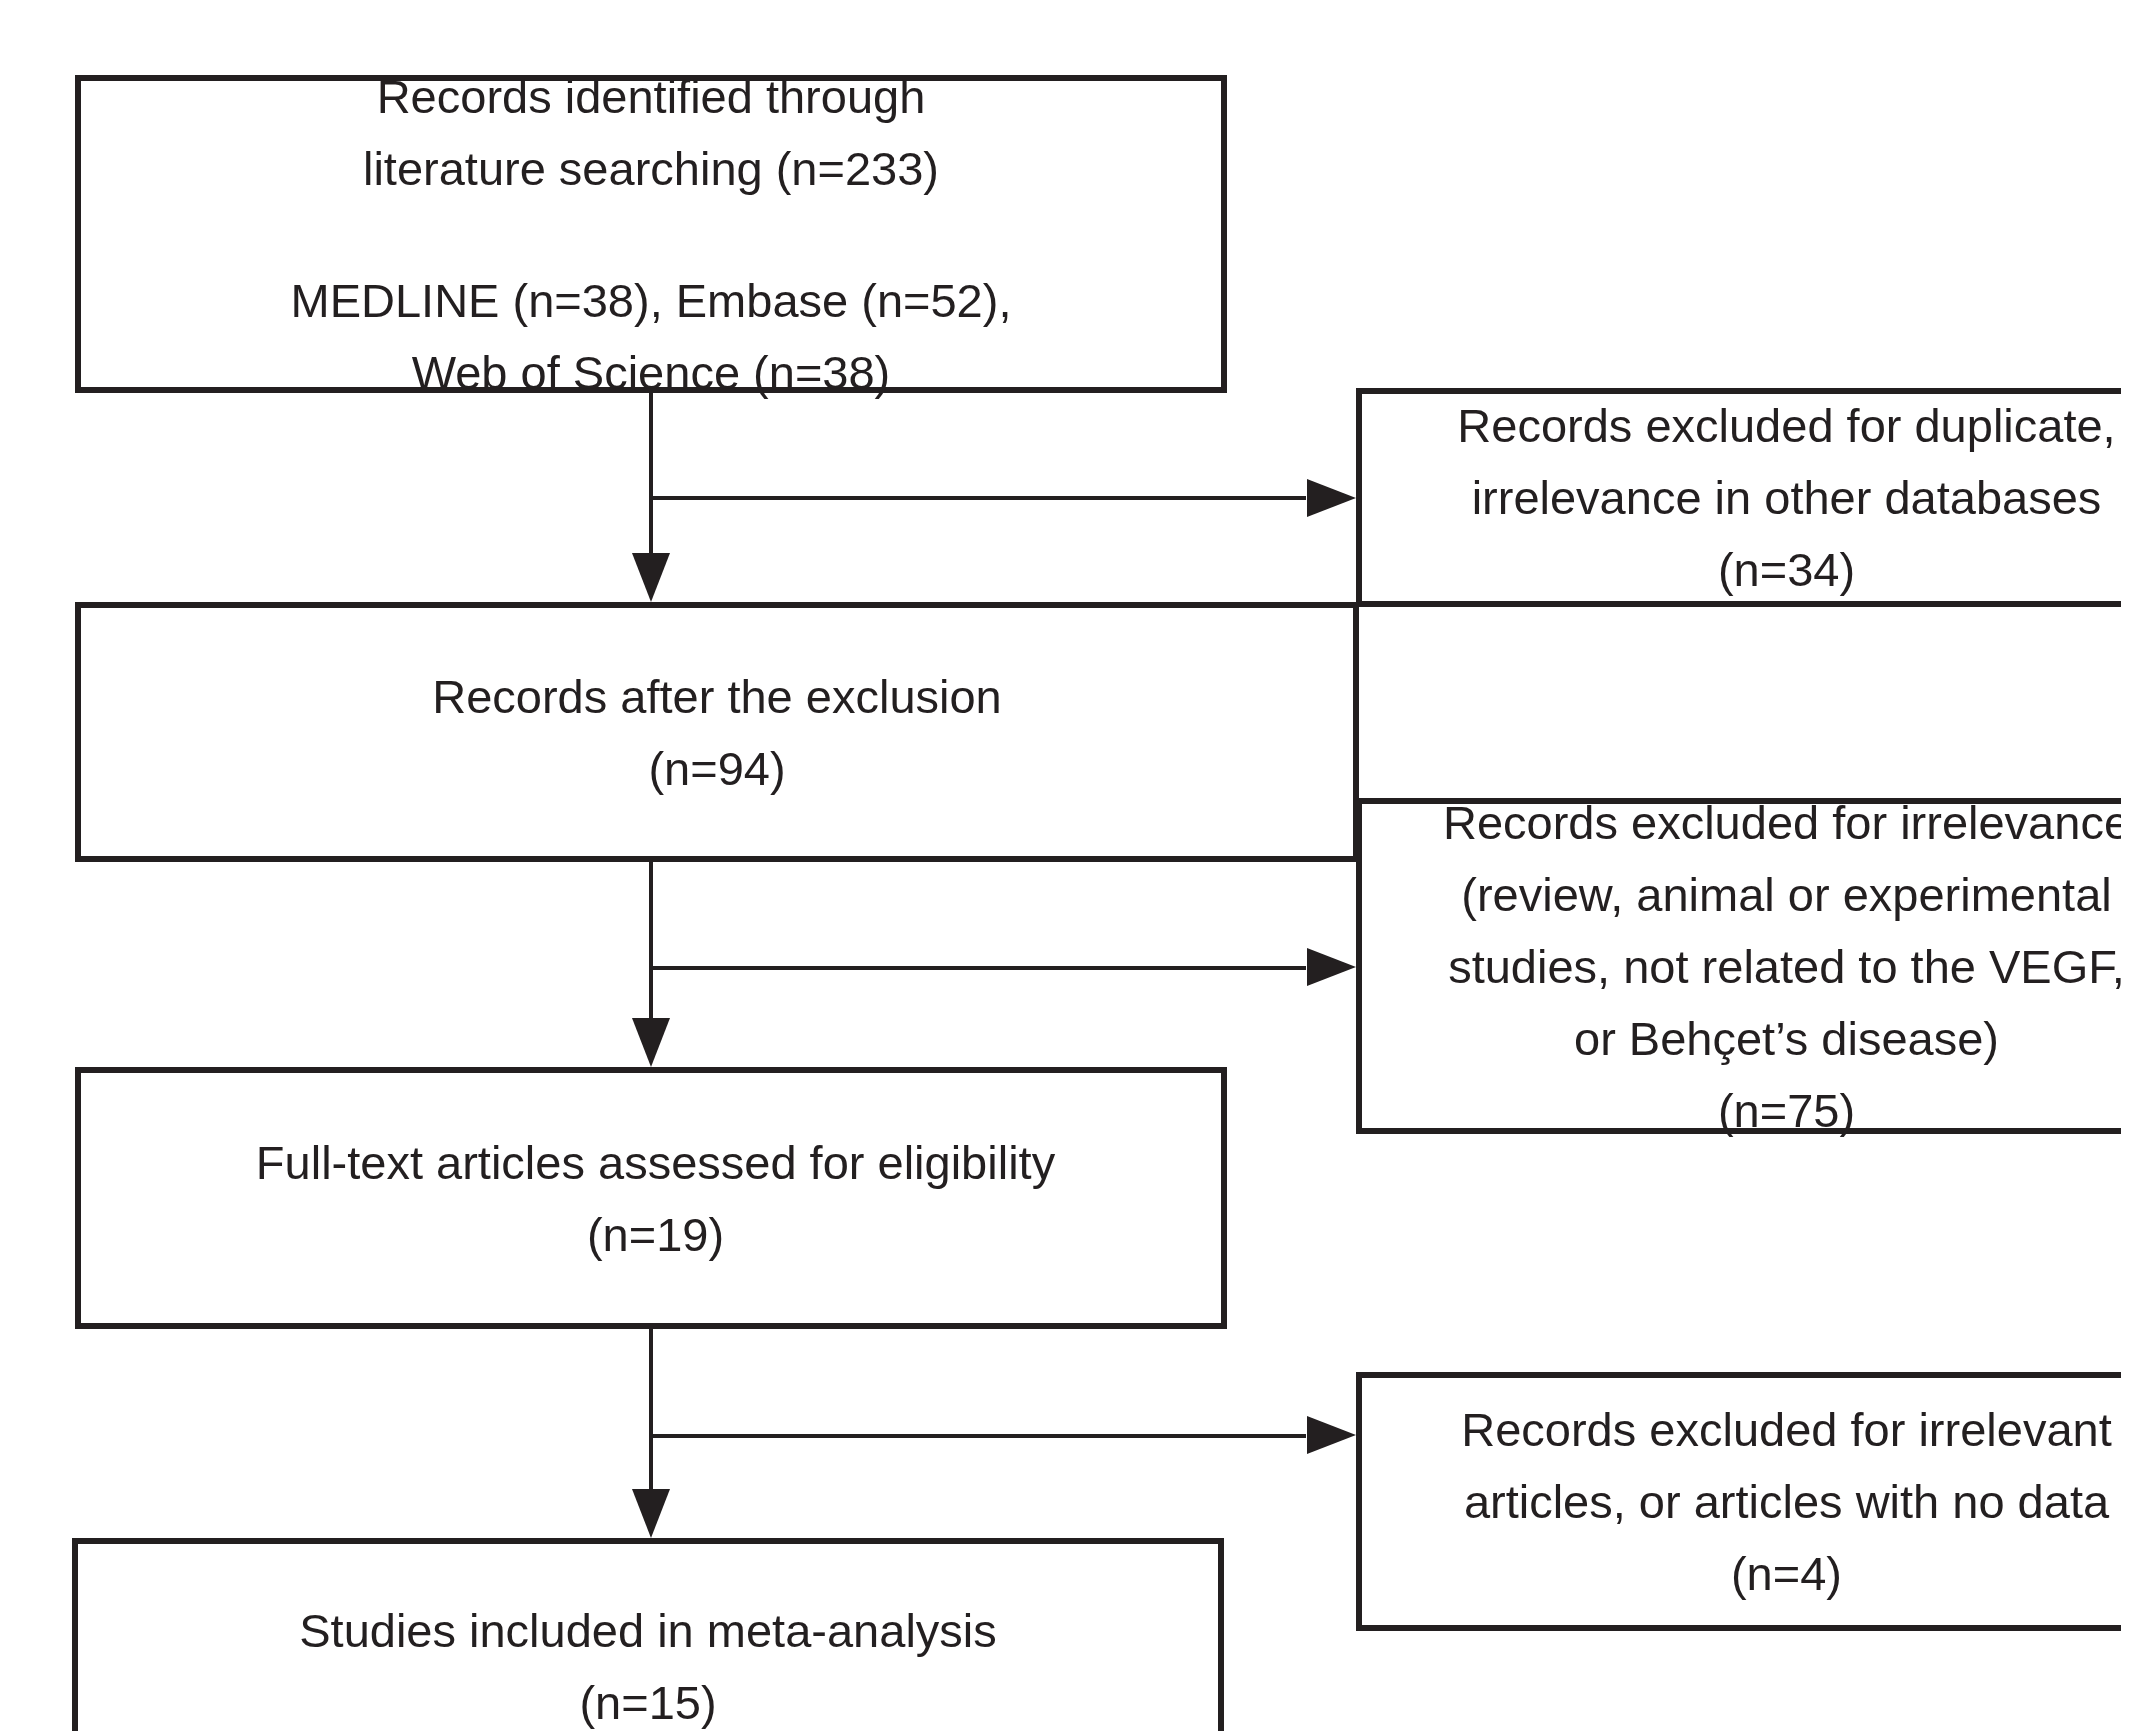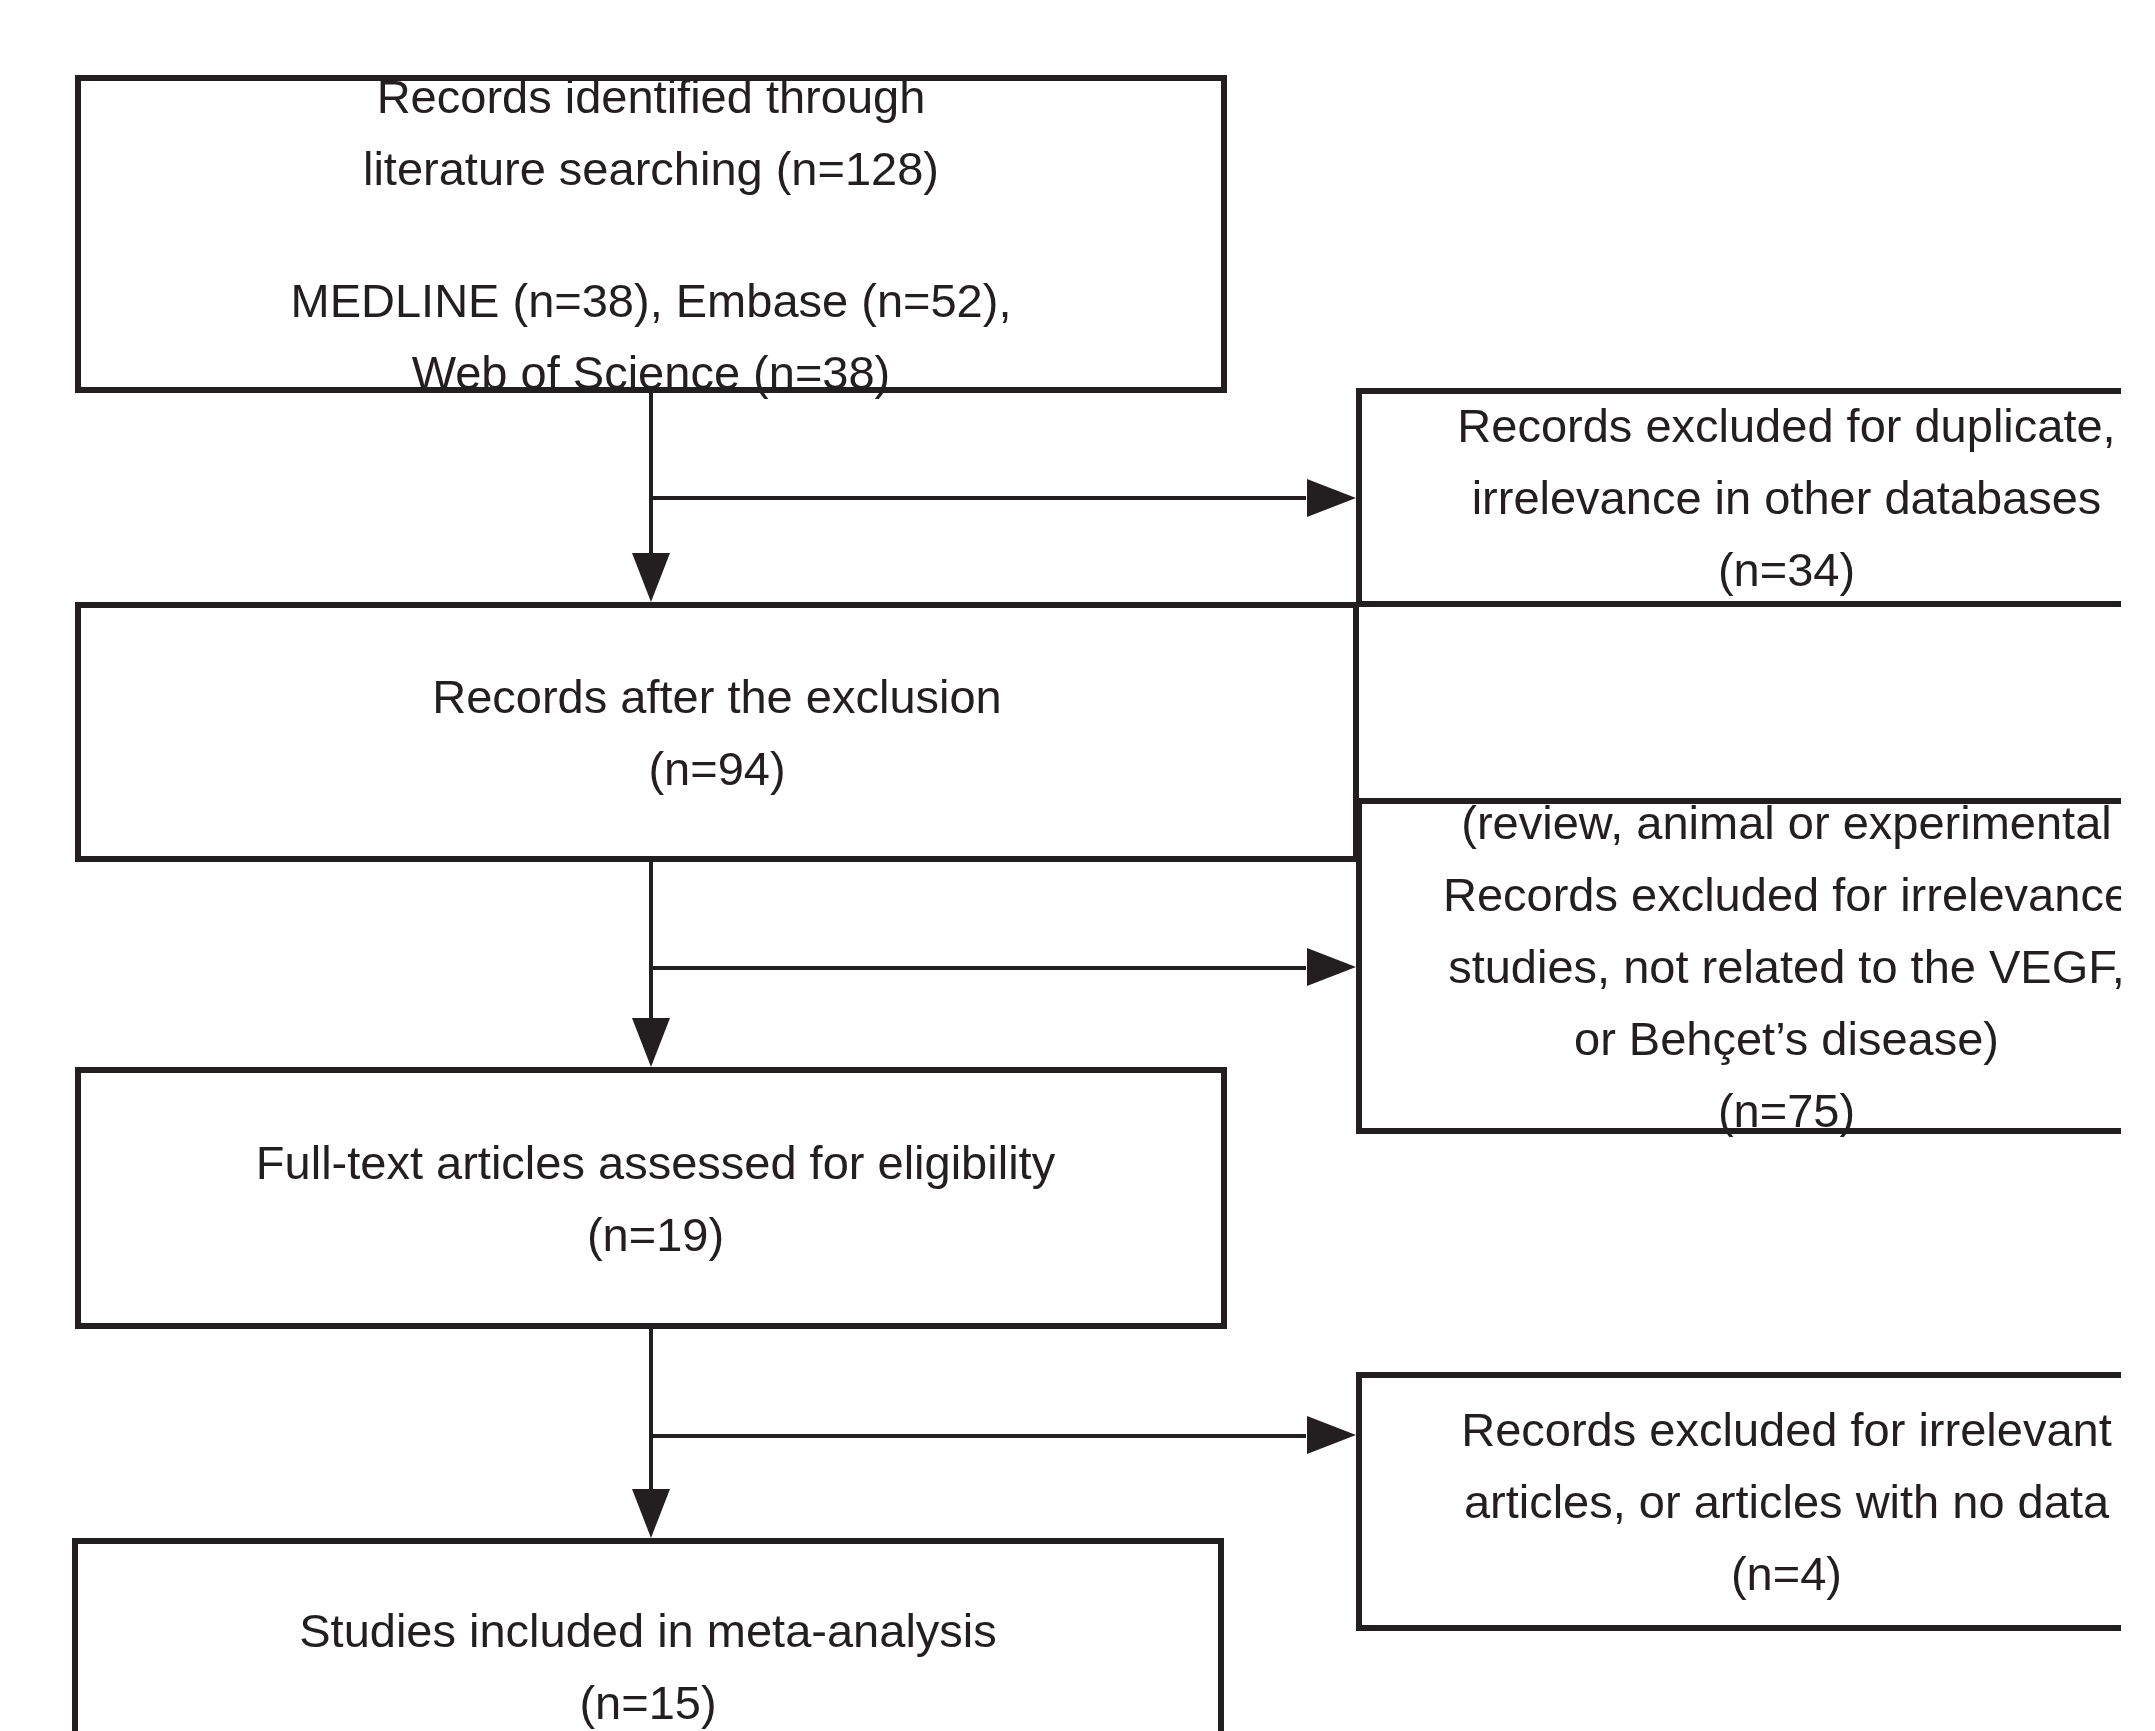--- a/index.html
+++ b/index.html
@@ -69,21 +69,21 @@
   .h3-head { left: 1239px; top: 1348px; }
 </style>
 </head>
 <body>
 
 <div class="canvas">
 
   <div class="box b-identified">
     <div class="para">
       <div>Records identified through</div>
-      <div>literature searching (n=128)</div>
+      <div>literature searching (n=233)</div>
     </div>
     <div class="para">
       <div>MEDLINE (n=38), Embase (n=52),</div>
       <div>Web of Science (n=38)</div>
     </div>
   </div>
 
   <div class="box b-after">
     <div class="para">
       <div>Records after the exclusion</div>
@@ -108,22 +108,22 @@
   <div class="box b-excl1">
     <div class="para">
       <div>Records excluded for duplicate,</div>
       <div>irrelevance in other databases</div>
       <div>(n=34)</div>
     </div>
   </div>
 
   <div class="box b-excl2">
     <div class="para">
+      <div>Records excluded for irrelevance</div>
       <div>(review, animal or experimental</div>
-      <div>Records excluded for irrelevance</div>
       <div>studies, not related to the VEGF,</div>
       <div>or Behçet’s disease)</div>
       <div>(n=75)</div>
     </div>
   </div>
 
   <div class="box b-excl3">
     <div class="para">
       <div>Records excluded for irrelevant</div>
       <div>articles, or articles with no data</div>

